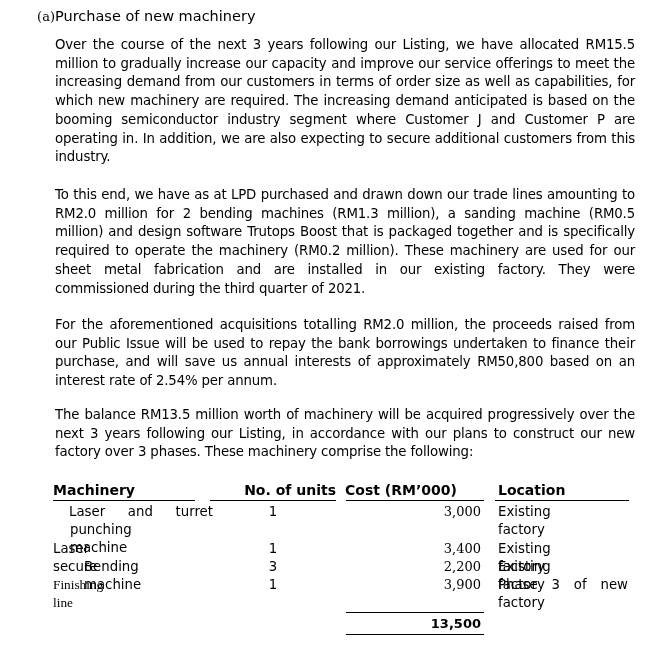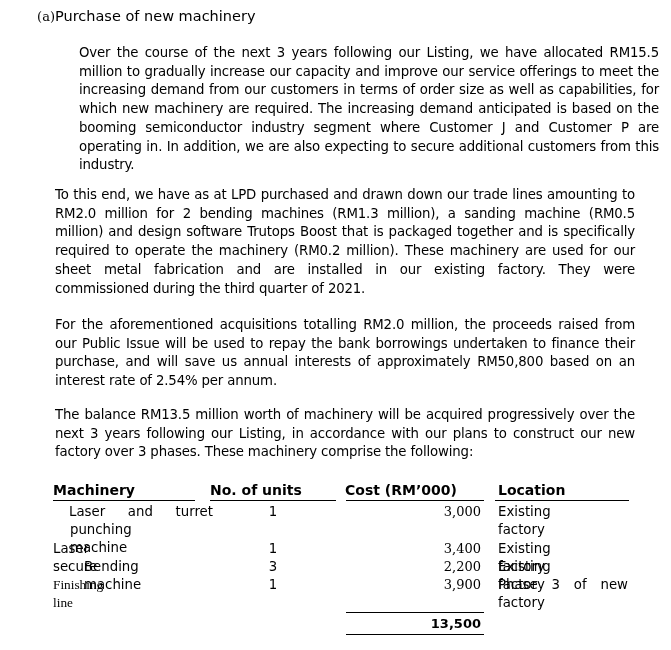--- a/index.html
+++ b/index.html
@@ -8,21 +8,21 @@
       font-family: "DejaVu Sans", sans-serif; color: #000; font-size: 13.3px;
     }
     .heading {
       position: absolute; left: 12px; top: 8px; font-weight: normal; font-size: 14.5px;
     }
     .heading .num { display: inline-block; width: 43px; }
     .para {
       position: absolute; left: 55px; width: 580px; line-height: 18.7px;
       text-align: justify; margin: 0; letter-spacing: -0.15px;
     }
-    #p1 { top: 44px; margin-left: 24px; }
+    #p1 { top: 36px; }
     #p2 { top: 186px; }
     #p3 { top: 316px; }
     #p4 { top: 406px; }
     .tbl { position: absolute; left: 0; top: 0; }
     .cell { position: absolute; font-size: 13.3px; line-height: 18px; }
     .hdr { font-weight: bold; font-size: 14px; }
     .rule { position: absolute; height: 0; border-top: 1px solid #000; }
     .num { text-align: right; font-family: "DejaVu Serif", serif; font-size: 13px; }
     .ctr { text-align: center; }
   </style>
@@ -34,21 +34,21 @@
 </div>
 
 <p class="para" id="p1">Over the course of the next 3 years following our Listing, we have allocated RM15.5 million to gradually increase our capacity and improve our service offerings to meet the increasing demand from our customers in terms of order size as well as capabilities, for which new machinery are required. The increasing demand anticipated is based on the booming semiconductor industry segment where Customer J and Customer P are operating in. In addition, we are also expecting to secure additional customers from this industry.</p>
 <p class="para" id="p2">To this end, we have as at LPD purchased and drawn down our trade lines amounting to RM2.0 million for 2 bending machines (RM1.3 million), a sanding machine (RM0.5 million) and design software Trutops Boost that is packaged together and is specifically required to operate the machinery (RM0.2 million). These machinery are used for our sheet metal fabrication and are installed in our existing factory. They were commissioned during the third quarter of 2021.</p>
 <p class="para" id="p3">For the aforementioned acquisitions totalling RM2.0 million, the proceeds raised from our Public Issue will be used to repay the bank borrowings undertaken to finance their purchase, and will save us annual interests of approximately RM50,800 based on an interest rate of 2.54% per annum.</p>
 <p class="para" id="p4">The balance RM13.5 million worth of machinery will be acquired progressively over the next 3 years following our Listing, in accordance with our plans to construct our new factory over 3 phases. These machinery comprise the following:</p>
 
 <div class="tbl">
 
   <div class="cell hdr" style="left:53px; top:481px;">Machinery</div>
-  <div class="cell hdr" style="left:210px; top:481px; width:126px; text-align:left;">No. of units</div>
+  <div class="cell hdr" style="left:210px; top:481px; width:126px; text-align:right;">No. of units</div>
   <div class="cell hdr" style="left:345px; top:481px; width:137px; ">Cost (RM’000)</div>
   <div class="cell hdr" style="left:498px; top:481px;">Location</div>
 
   <div class="rule" style="left:53px; top:500px; width:142px;"></div>
   <div class="rule" style="left:210px; top:500px; width:126px;"></div>
   <div class="rule" style="left:346px; top:500px; width:138px;"></div>
   <div class="rule" style="left:495px; top:500px; width:134px;"></div>
 
   <div>
     <div class="cell" style="left:69px; top:503px; width:144px; text-align:justify; text-align-last:justify;">Laser and turret</div>

